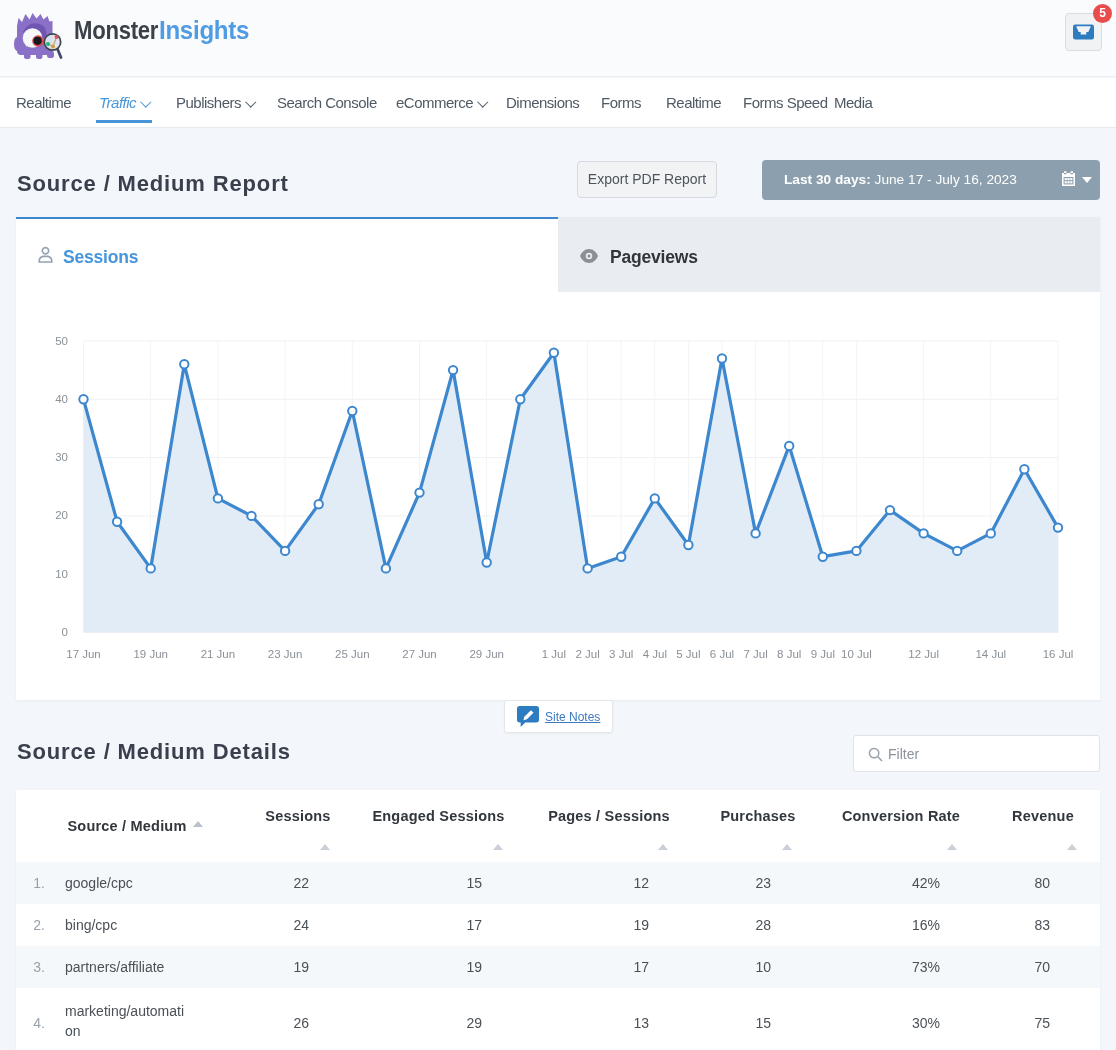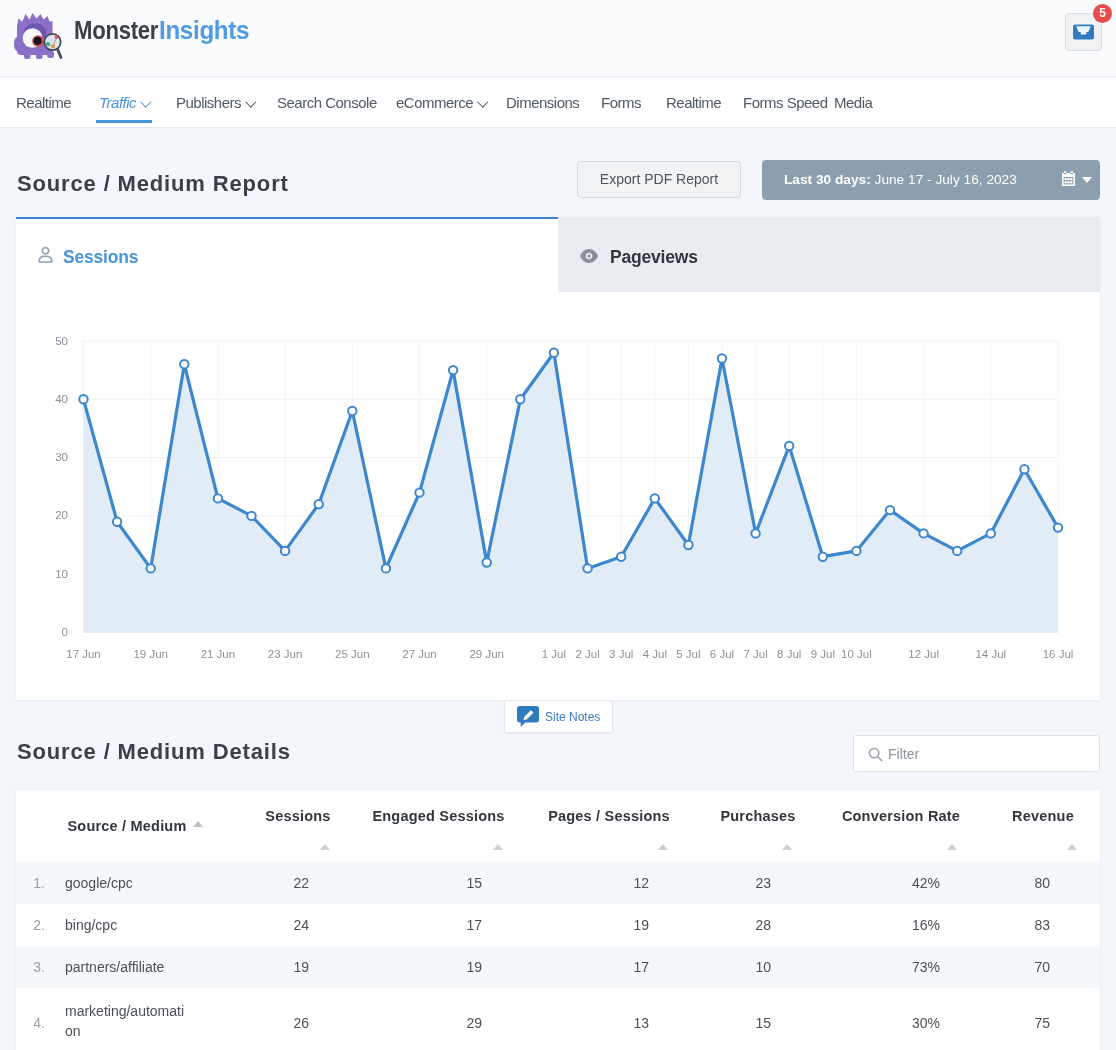--- a/index.html
+++ b/index.html
@@ -18,34 +18,34 @@
 
 
 #nav { left:0; top:78px; width:1116px; height:50px; background:#ffffff; border-bottom:1px solid #e7ebf0; }
 .navitem { position:absolute; top:78px; height:50px; line-height:50px; font-size:15px; letter-spacing:-0.5px; color:#4f5a65; white-space:nowrap; }
 .navitem.active { color:#4796dc;font-style:italic; }
 .chev { display:inline-block; width:7.5px; height:7.5px; border-right:1.8px solid currentColor; border-bottom:1.8px solid currentColor; transform:rotate(45deg); margin-left:6px; margin-bottom:3px; }
 #traffic-underline { left:96px; top:120px; width:56px; height:3px; background:#4796dc; }
 
 
 #rpt-title { left:17px; top:171px; font-size:22px; font-weight:bold; color:#393f4c; letter-spacing:0.85px; }
-#export-btn { left:577px; top:161px; width:164px; height:37px; background:#f2f3f5; border:1px solid #d5dade; border-radius:4px; font-size:14px; color:#4c545c; text-align:center; line-height:35px; }
+#export-btn { left:577px; top:161px; width:140px; height:37px; background:#f2f3f5; border:1px solid #d5dade; border-radius:4px; font-size:14px; color:#4c545c; text-align:center; line-height:35px; }
 #date-btn { left:762px; top:160px; width:338px; height:40px; background:#8b9fae; border-radius:4px; color:#fff; font-size:13.7px; line-height:40px; text-align:left; padding-left:22px; }
 #date-btn b { font-weight:bold; }
 
 
 #card1 { left:16px; top:217px; width:1084px; height:483px; background:#fff; box-shadow:0 1px 3px rgba(30,45,62,0.06); }
 #tab-sessions { left:16px; top:217px; width:542px; height:75px; background:#fff; border-top:2.5px solid #3d87ce; }
 #tab-pageviews { left:558px; top:217px; width:542px; height:75px; background:#e9edf2; }
 .tablabel { position:absolute; font-size:17.5px; letter-spacing:-0.2px; font-weight:bold; }
 #chartsvg { left:16px; top:292px; }
 
 
 #sitenotes { left:504px; top:700px; width:109px; height:33px; background:#fff; border:1px solid #e3e7ec; border-radius:3px; box-shadow:0 1px 2px rgba(30,45,62,0.05); }
-#sitenotes .txt { position:absolute; left:40px; top:9px; font-size:12px; color:#3c79c0; }
+#sitenotes .txt { position:absolute; left:40px; top:9px; font-size:12px; color:#3c79c0; text-decoration:underline; }
 
 
 #det-title { left:17px; top:739px; font-size:22px; font-weight:bold; color:#393f4c; letter-spacing:0.85px; }
 #filter { left:853px; top:735px; width:247px; height:37px; background:#fff; border:1px solid #dfe3e8; border-radius:3px; }
 #filter .ph { position:absolute; left:34px; top:10px; font-size:14px; color:#8b939c; }
 
 
 #card2 { left:16px; top:790px; width:1084px; height:260px; background:#fff; box-shadow:0 1px 3px rgba(30,45,62,0.06); }
 .th { position:absolute; font-size:14.5px; font-weight:bold; letter-spacing:0.2px; color:#32373d; white-space:nowrap; transform:translateX(-50%); }
 .sortup { position:absolute; width:0; height:0; border-left:5px solid transparent; border-right:5px solid transparent; border-bottom:6px solid #c9d0d7; transform:translateX(-50%); }

